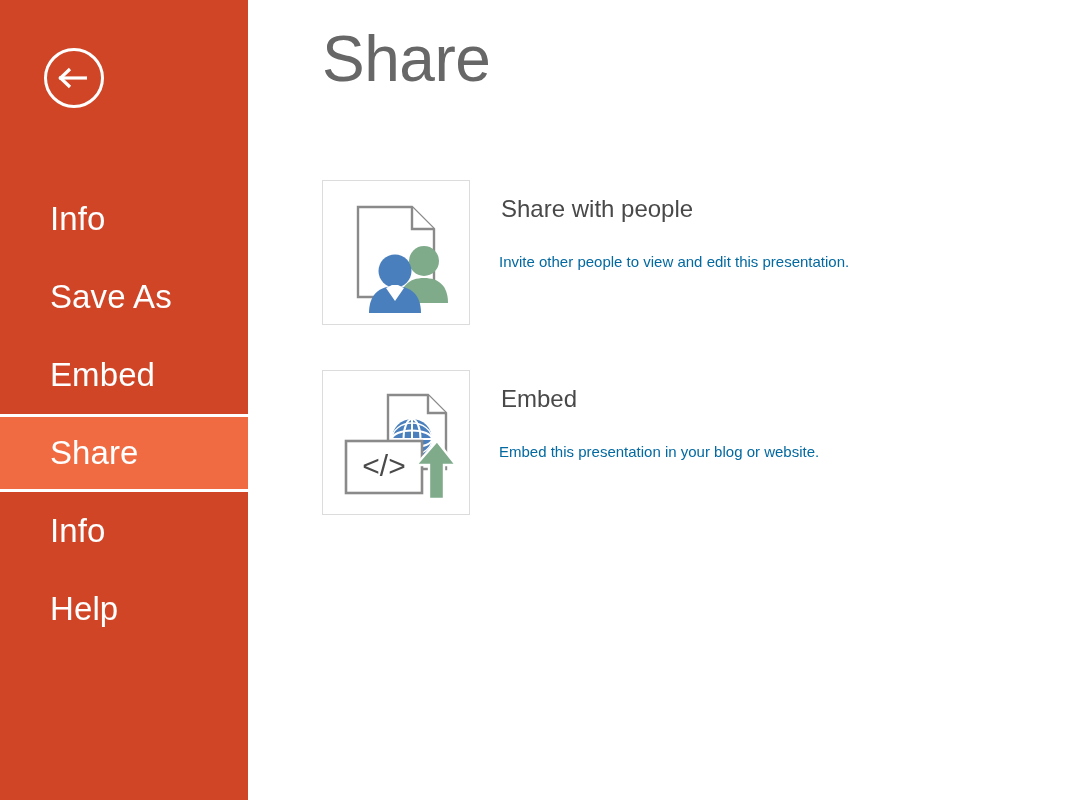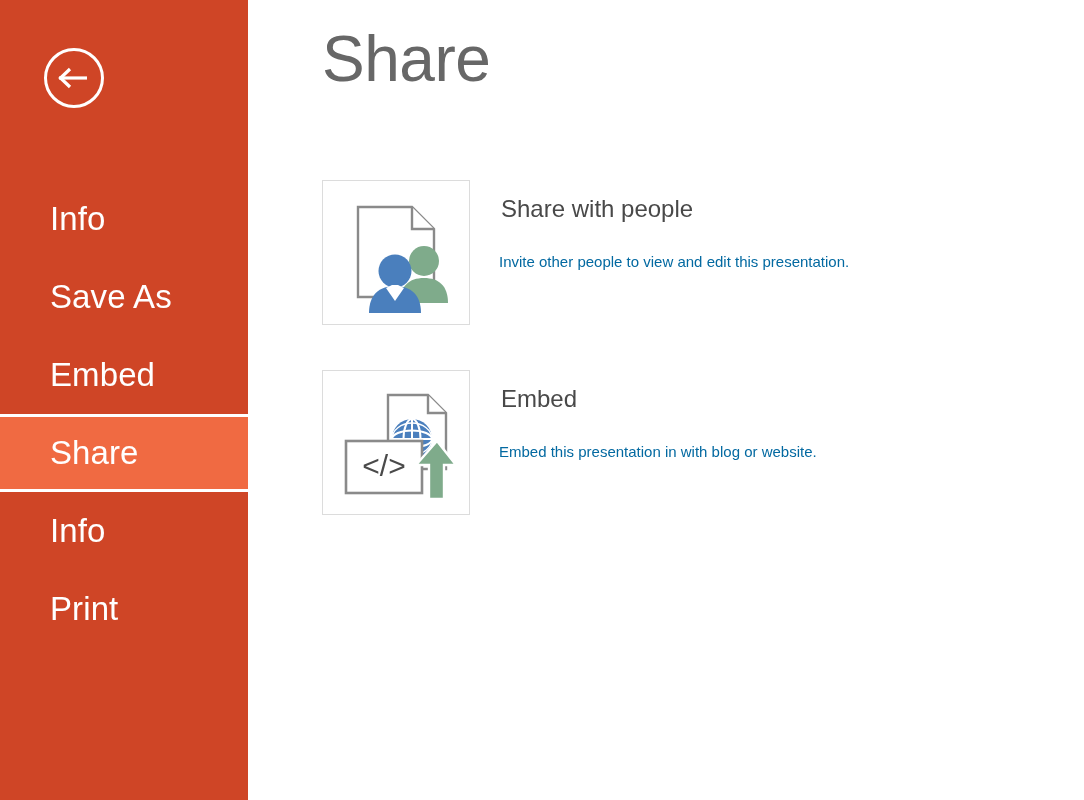--- a/index.html
+++ b/index.html
@@ -162,21 +162,21 @@
     <div class="nav-item">
       <span>Embed</span>
     </div>
     <div class="nav-item active">
       <span>Share</span>
     </div>
     <div class="nav-item">
       <span>Info</span>
     </div>
     <div class="nav-item">
-      <span>Print</span>
+      <span>Help</span>
     </div>
   </div>
 </div>
 
 <div class="content">
 
   <div class="page-title">Share</div>
 
   <div class="share-option option-share-people">
     <div class="option-tile">
@@ -215,17 +215,17 @@
         <ellipse cx="76" cy="56" rx="20" ry="16" fill="none" stroke="#ffffff" stroke-width="1.4"></ellipse>
 
         <rect x="10" y="58" width="76" height="52" fill="#ffffff" stroke="#8a8a8a" stroke-width="2.6"></rect>
         <text x="48" y="93" font-family="'Liberation Sans', sans-serif" font-size="30" font-weight="400" fill="#4a4a4a" text-anchor="middle">&lt;/&gt;</text>
 
         <path d="M93 116 V82 H80 L101 58 L120 82 H108 V116 Z" fill="#7fab8b" stroke="#ffffff" stroke-width="2.4" stroke-linejoin="miter"></path>
       </svg>
     </div>
     <div class="option-text">
       <p class="option-heading">Embed</p>
-      <p class="option-desc">Embed this presentation in with blog or website.</p>
+      <p class="option-desc">Embed this presentation in your blog or website.</p>
     </div>
   </div>
 
 </div>
 
 </body></html>

